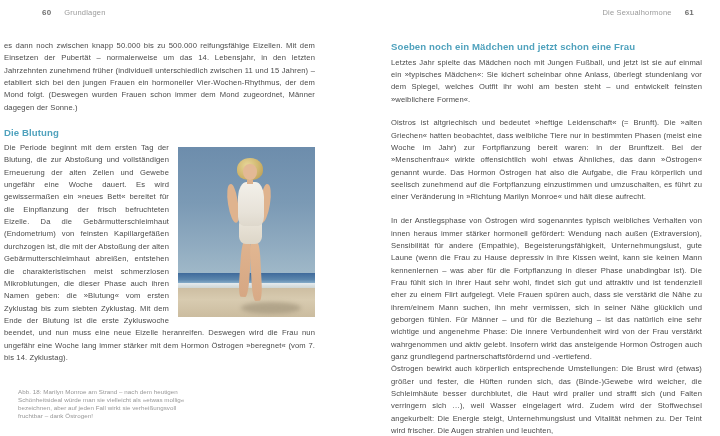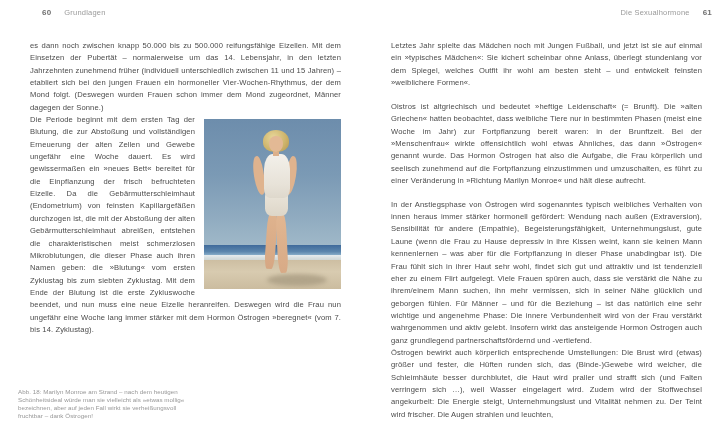--- a/index.html
+++ b/index.html
@@ -29,42 +29,42 @@
     font-size: 7.5px;
     color: #9a9a9a;
     letter-spacing: 0.2px;
     white-space: nowrap;
   }
   .runhead-left {
     left: 18px;
     padding-left: 24px;
   }
   .runhead-right {
-    right: 8px;
+    right: 26px;
   }
   .folio {
     font-weight: bold;
     color: #6f6f6f;
     font-size: 8px;
   }
   .runhead-left .folio { margin-right: 13px; }
   .runhead-right .folio { margin-left: 13px; }
 
   
   .col {
     position: absolute;
     top: 40px;
     width: 311px;
     font-size: 7.6px;
     line-height: 12.35px;
     text-align: justify;
     color: #4a4a4a;
     letter-spacing: 0.12px;
   }
-  .col-left  { left: 30px; }
+  .col-left  { left: 4px; }
   .col-right { left: 391px; }
 
   .sec-head {
     color: #50a2bd;
     font-size: 9.6px;
     font-weight: bold;
     line-height: 13px;
     margin: 0 0 3.5px 0;
     letter-spacing: 0.1px;
     text-align: left;
@@ -239,20 +239,21 @@
     <span class="folio">60</span><span>Grundlagen</span>
   </div>
   <div class="runhead runhead-right">
     <span>Die Sexualhormone</span><span class="folio">61</span>
   </div>
 
   <div class="col col-left">
 
     <p>es dann noch zwischen knapp 50.000 bis zu 500.000 reifungsfähige Eizellen. Mit dem Einsetzen der Pubertät – normalerweise um das 14. Lebensjahr, in den letzten Jahrzehnten zunehmend früher (individuell unterschiedlich zwischen 11 und 15 Jahren) – etabliert sich bei den jungen Frauen ein hormoneller Vier-Wochen-Rhythmus, der dem Mond folgt. (Deswegen wurden Frauen schon immer dem Mond zugeordnet, Männer dagegen der Sonne.)</p>
 
+    <h2 class="sec-head" style="margin-top:11.5px">Die Blutung</h2>
 
     <div class="figure">
       <div class="photo">
         <div class="sky"></div>
         <div class="sea"></div>
         <div class="foam"></div>
         <div class="sand"></div>
         <div class="sand-shadow"></div>
         <div class="person">
           <div class="arm-l"></div>
@@ -268,20 +269,21 @@
       </div>
     </div>
 
     <p>Die Periode beginnt mit dem ersten Tag der Blutung, die zur Abstoßung und vollständigen Erneuerung der alten Zellen und Gewebe ungefähr eine Woche dauert. Es wird gewissermaßen ein »neues Bett« bereitet für die Einpflanzung der frisch befruchteten Eizelle. Da die Gebärmutterschleimhaut (Endometrium) von feinsten Kapillargefäßen durchzogen ist, die mit der Abstoßung der alten Gebärmutterschleimhaut abreißen, entstehen die charakteristischen meist schmerzlosen Mikroblutungen, die dieser Phase auch ihren Namen geben: die »Blutung« vom ersten Zyklustag bis zum siebten Zyklustag. Mit dem Ende der Blutung ist die erste Zykluswoche beendet, und nun muss eine neue Eizelle heranreifen. Deswegen wird die Frau nun ungefähr eine Woche lang immer stärker mit dem Hormon Östrogen »beregnet« (vom 7. bis 14. Zyklustag).</p>
   </div>
 
   <div class="fig-left-caption">Abb. 18: Marilyn Monroe am Strand – nach dem heutigen Schönheitsideal würde man sie vielleicht als »etwas mollig« bezeichnen, aber auf jeden Fall wirkt sie verheißungsvoll fruchtbar – dank Östrogen!</div>
 
   <div class="col col-right">
 
+    <h2 class="sec-head">Soeben noch ein Mädchen und jetzt schon eine Frau</h2>
 
     <p>Letztes Jahr spielte das Mädchen noch mit Jungen Fußball, und jetzt ist sie auf einmal ein »typisches Mädchen«: Sie kichert scheinbar ohne Anlass, überlegt stundenlang vor dem Spiegel, welches Outfit ihr wohl am besten steht – und entwickelt feinsten »weiblichere Formen«.</p>
 
     <p class="gap-top"><span class="it">Oistros</span><span> ist altgriechisch und bedeutet »heftige Leidenschaft« (= Brunft). Die »alten Griechen« hatten beobachtet, dass weibliche Tiere nur in bestimmten Phasen (meist eine Woche im Jahr) zur Fortpflanzung bereit waren: in der Brunftzeit. Bei der »Menschenfrau« wirkte offensichtlich wohl etwas Ähnliches, das dann »Östrogen« genannt wurde. Das Hormon Östrogen hat also die Aufgabe, die Frau körperlich und seelisch zunehmend auf die Fortpflanzung einzustimmen und umzuschalten, es führt zu einer Veränderung in »Richtung Marilyn Monroe« und hält diese aufrecht.</span></p>
 
     <p class="gap-top">In der Anstiegsphase von Östrogen wird sogenanntes typisch weibliches Verhalten von innen heraus immer stärker hormonell gefördert: Wendung nach außen (Extraversion), Sensibilität für andere (Empathie), Begeisterungsfähigkeit, Unternehmungslust, gute Laune (wenn die Frau zu Hause depressiv in ihre Kissen weint, kann sie keinen Mann kennenlernen – was aber für die Fortpflanzung in dieser Phase unabdingbar ist). Die Frau fühlt sich in ihrer Haut sehr wohl, findet sich gut und attraktiv und ist tendenziell eher zu einem Flirt aufgelegt. Viele Frauen spüren auch, dass sie verstärkt die Nähe zu ihrem/einem Mann suchen, ihn mehr vermissen, sich in seiner Nähe glücklich und geborgen fühlen. Für Männer – und für die Beziehung – ist das natürlich eine sehr wichtige und angenehme Phase: Die innere Verbundenheit wird von der Frau verstärkt wahrgenommen und aktiv gelebt. Insofern wirkt das ansteigende Hormon Östrogen auch ganz grundlegend partnerschaftsfördernd und -vertiefend.</p>
 
     <p>Östrogen bewirkt auch körperlich entsprechende Umstellungen: Die Brust wird (etwas) größer und fester, die Hüften runden sich, das (Binde-)Gewebe wird weicher, die Schleimhäute besser durchblutet, die Haut wird praller und strafft sich (und Falten verringern sich …), weil Wasser eingelagert wird. Zudem wird der Stoffwechsel angekurbelt: Die Energie steigt, Unternehmungslust und Vitalität nehmen zu. Der Teint wird frischer. Die Augen strahlen und leuchten,</p>
   </div>
 

